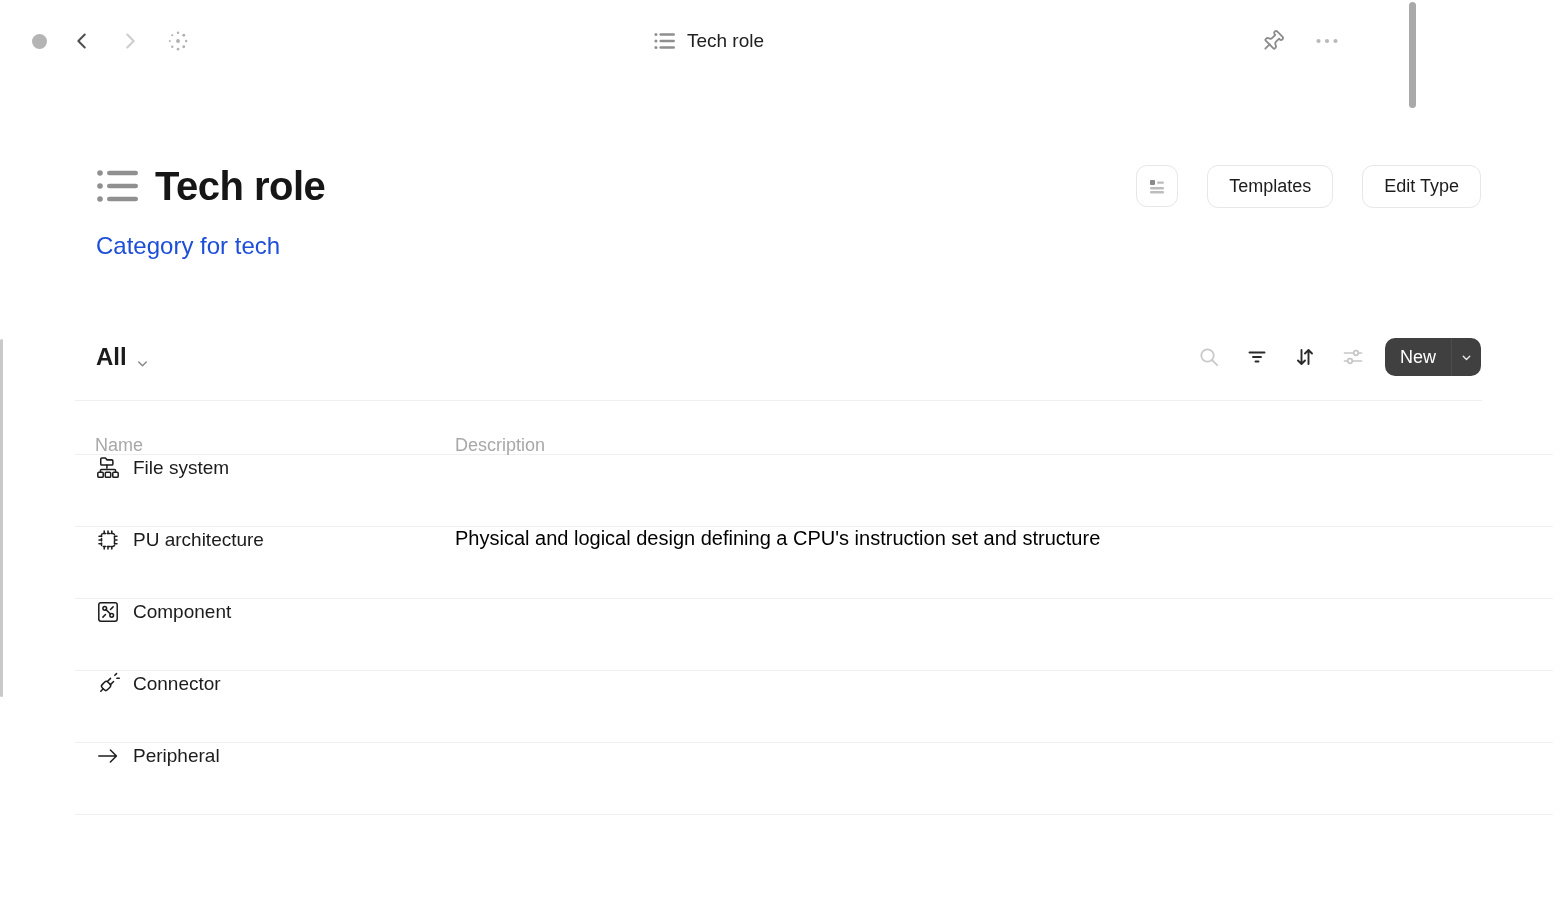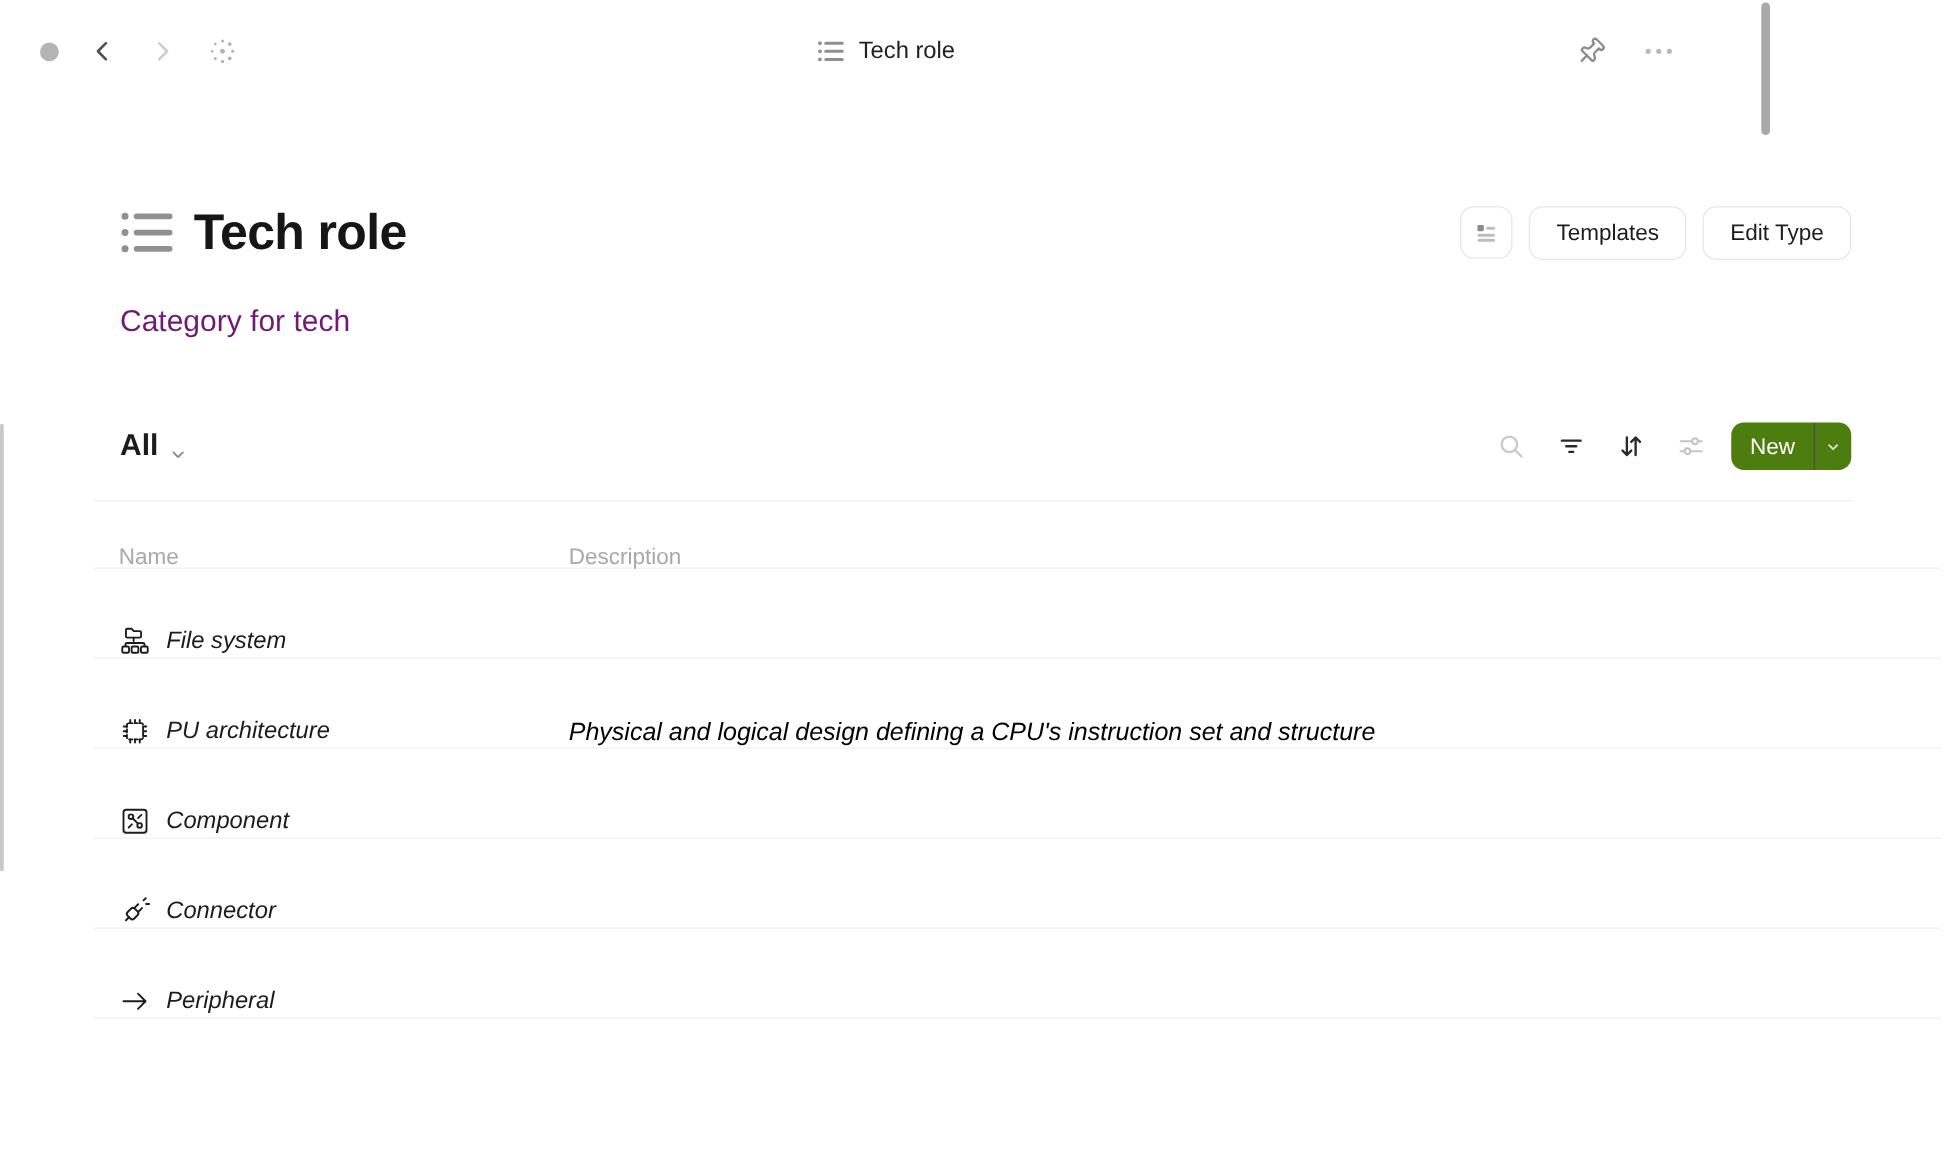--- a/index.html
+++ b/index.html
@@ -21,46 +21,46 @@
   .v-scrollbar { position:absolute; right:2px; top:2px; width:7px; height:106px; border-radius:4px; background:#a9a9a9; }
   .left-strip { position:absolute; left:0; top:339px; width:3px; height:358px; background:#c9c9c9; border-radius:2px; }
 
   
   .title-row { position:absolute; left:96px; top:164px; width:1385px; display:flex;
     align-items:center; justify-content:space-between; }
   .title-left { display:flex; align-items:center; gap:15px; }
   h1.page-title { font-size:40px; font-weight:700; letter-spacing:-0.5px; color:#161616; line-height:1.1; }
   .title-actions { display:flex; align-items:center; gap:13px; }
   .btn { display:flex; align-items:center; justify-content:center; height:43px; padding:0 21px;
-    border:1px solid #e7e7e7; border-radius:11px; background:#fff; font-size:18px; color:#1c1c1c; cursor:pointer; white-space:nowrap; }
+    border:1px solid #e7e7e7; border-radius:11px; background:#fff; font-size:18px; color:#1c1c1c; cursor:pointer; white-space:nowrap;margin-left:16px; }
   .btn-icon { width:42px; height:42px; padding:0; border:1px solid #e7e7e7; border-radius:11px;
     display:flex; align-items:center; justify-content:center; background:#fff; cursor:pointer; }
-  .subtitle { position:absolute; left:96px; top:244px; font-size:24px; color:#701a75; }
+  .subtitle { position:absolute; left:96px; top:232px; font-size:24px; color:#1d4ed8; }
 
   
   .controls { position:absolute; left:96px; top:333px; width:1385px; height:48px;
     display:flex; align-items:center; justify-content:space-between; }
   .view-select { display:flex; align-items:flex-end; gap:8px; cursor:pointer; }
   .view-label { font-size:24px; font-weight:700; color:#1b1b1b; }
   .ctrl-cluster { display:flex; align-items:center; }
   .ctrl-ic { width:24px; height:24px; margin-left:24px; display:flex; align-items:center; justify-content:center; cursor:pointer; }
   .new-split { display:flex; align-items:stretch; height:38px; margin-left:20px; border-radius:10px;
-    overflow:hidden; background:#4d7c0f; cursor:pointer; }
+    overflow:hidden; background:#404040; cursor:pointer; }
   .new-main { display:flex; align-items:center; padding:0 15px; color:#ffffff; font-size:18px; font-weight:500; }
   .new-divider { width:1px; background:#4c4c4c; }
   .new-caret { width:29px; display:flex; align-items:center; justify-content:center; }
 
   
   .table { position:absolute; left:75px; top:400px; width:1478px; }
   .table-topline { width:1407px; height:0; border-top:1px solid #efefef; }
   .thead { height:54px; width:100%; border-bottom:1px solid #efefef; display:flex; align-items:center; }
   .th { font-size:18px; color:#a8a8a8;margin-top:36px; }
   .col-name { width:380px; padding-left:20px; flex:none; }
   .col-desc { flex:1; }
-  .trow { height:72px; width:100%; border-bottom:1px solid #efefef; display:flex; align-items:flex-end; cursor:pointer;font-style:italic; }
+  .trow { height:72px; width:100%; border-bottom:1px solid #efefef; display:flex; align-items:flex-start; cursor:pointer; }
   .cell-name { width:380px; padding-left:20px; flex:none; display:flex; align-items:center; gap:12px; }
   .row-icon { width:26px; height:26px; flex:none; display:flex; align-items:center; justify-content:center; }
   .row-icon svg { width:26px; height:26px; stroke:#1d1d1d; stroke-width:1.4; fill:none;
     stroke-linecap:round; stroke-linejoin:round; }
   .row-name { font-size:19px; color:#1c1c1c; white-space:nowrap; }
   .cell-desc { flex:1; font-size:20px; color:#000000; white-space:nowrap; overflow:hidden; }
 
   svg.ln { stroke-linecap:round; stroke-linejoin:round; fill:none; }
 </style>
 </head>

